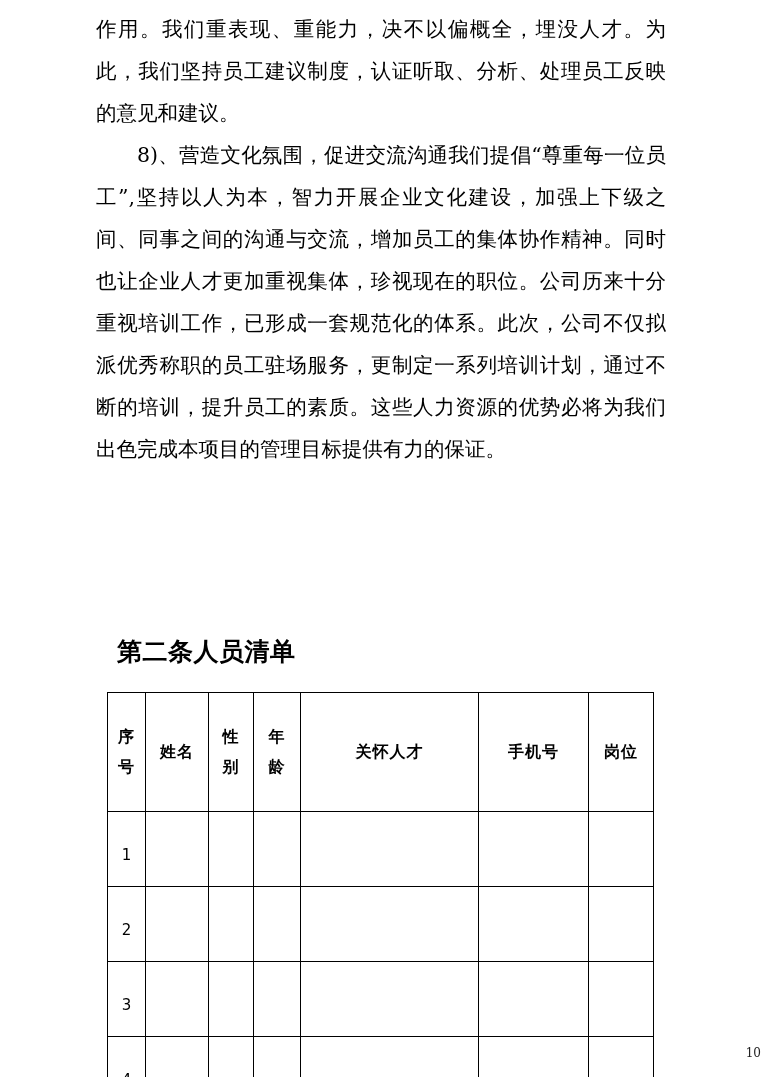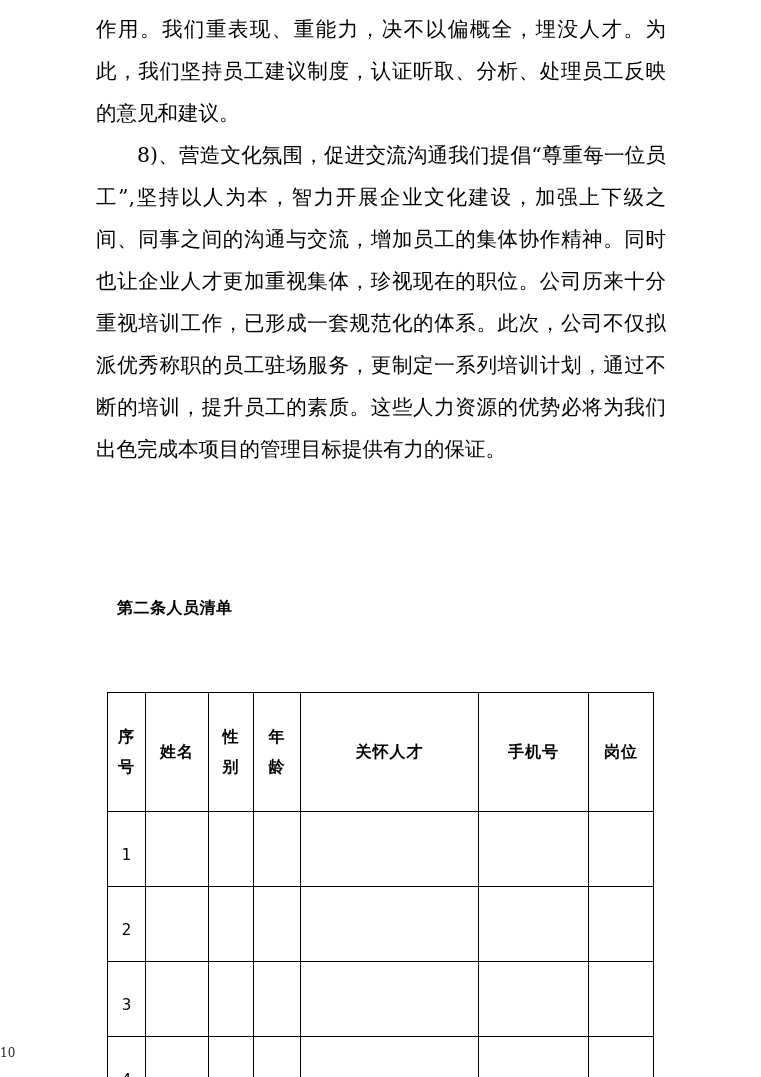--- a/index.html
+++ b/index.html
@@ -39,22 +39,22 @@
     font-family: "DejaVu Serif", "Liberation Serif", serif;
     white-space: normal;
   }
   p.indent {
     text-indent: 41px;
   }
   h2.section-heading {
     margin: 0;
     position: absolute;
     left: 117px;
-    top: 592px;
-    font-size: 16px;
+    top: 636px;
+    font-size: 25px;
     line-height: 32px;
     font-weight: bold;
     font-family: "DejaVu Serif", "Liberation Serif", serif;
     letter-spacing: 0.5px;
   }
   table.roster {
     position: absolute;
     left: 107px;
     top: 692px;
     width: 546px;
@@ -98,21 +98,21 @@
   .col-sex   { width: 45px; }
   .col-age   { width: 47px; }
   .col-id    { width: 178px; }
   .col-phone { width: 110px; }
   .col-post  { width: 65px; }
   .page-number {
     position: absolute;
     left: 0;
     top: 1046px;
     width: 761px;
-    text-align: left;
+    text-align: right;
     font-size: 12px;
     font-family: "DejaVu Serif", "Liberation Serif", serif;
     color: #222222;
   }
 </style>
 </head>
 <body>
 
 <div class="page">
 

